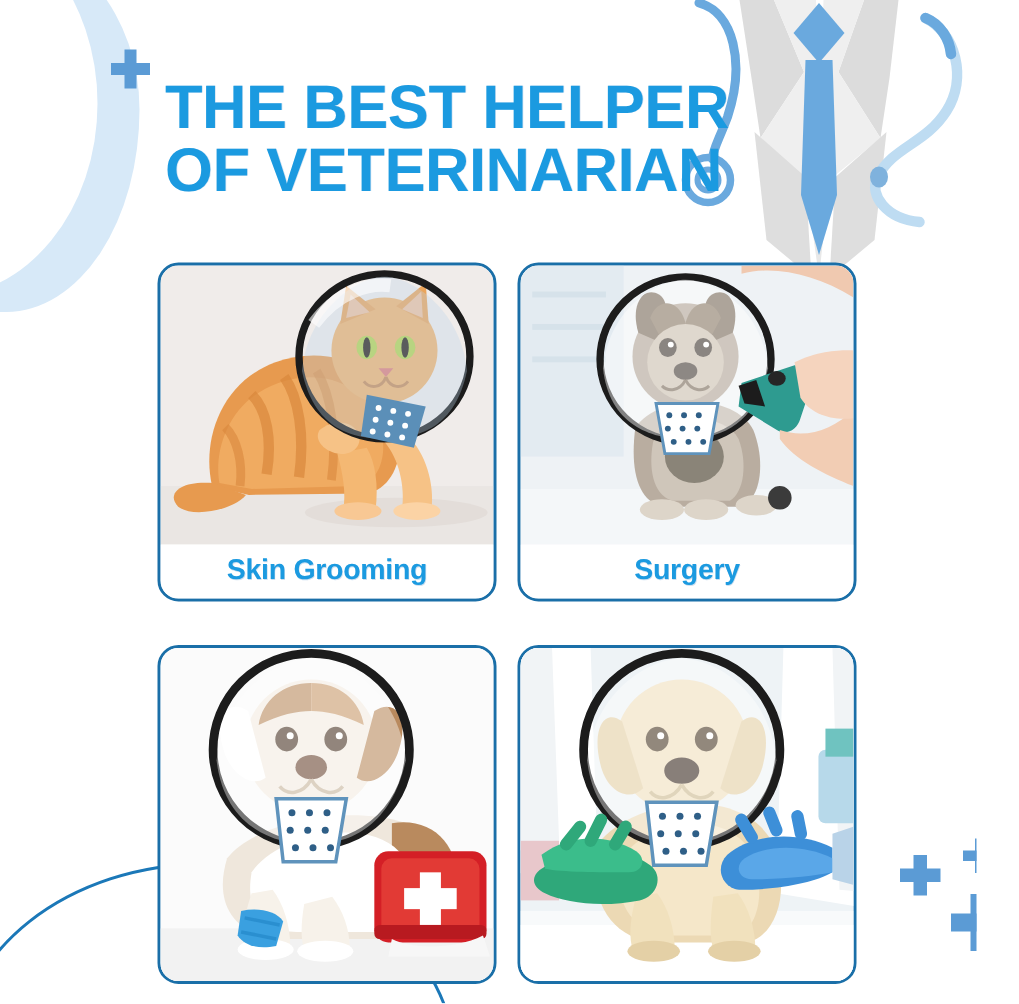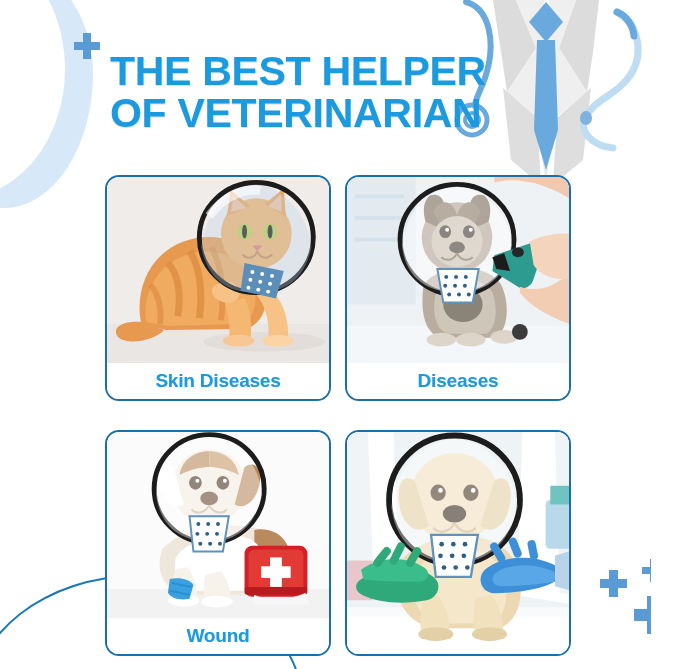--- a/index.html
+++ b/index.html
@@ -239,21 +239,21 @@
               <circle cx="168" cy="101" r="2"></circle>
             <circle cx="146" cy="105" r="2"></circle>
               <circle cx="156" cy="107" r="2"></circle>
               <circle cx="166" cy="109" r="2"></circle>
             <circle cx="144" cy="113" r="2"></circle>
               <circle cx="154" cy="115" r="2"></circle>
               <circle cx="164" cy="117" r="2"></circle>
           </g>
         </svg>
       </div>
-      <div class="card-label">Skin Diseases</div>
+      <div class="card-label">Skin Grooming</div>
     </div>
 
     <div class="card">
       <div class="card-photo">
         <svg class="photo-svg" viewBox="0 0 226 190" preserveAspectRatio="xMidYMid slice">
           <rect width="226" height="190" fill="#eef2f5"></rect>
           <rect x="0" y="0" width="70" height="130" fill="#e3ebf1"></rect>
           <rect x="8" y="18" width="50" height="4" fill="#d6e2ea"></rect>
           <rect x="8" y="40" width="50" height="4" fill="#d6e2ea"></rect>
           <rect x="8" y="62" width="50" height="4" fill="#d6e2ea"></rect>
@@ -300,21 +300,21 @@
               <circle cx="124" cy="120" r="2"></circle>
           </g>
 
           <path d="M150 80 L186 68 C 194 66, 200 72, 198 80 L190 104 C 188 112, 180 116, 174 112 L148 96 Z" fill="#2e9b90"></path>
           <path d="M148 82 L160 78 L166 96 L152 94 Z" fill="#1c1c1c"></path>
           <path d="M176 112 C 194 118, 212 112, 226 98 L226 150 C 206 142, 186 132, 176 118 Z" fill="#f2cdb4"></path>
           <path d="M186 66 C 206 56, 226 58, 226 58 L226 104 C 210 106, 196 100, 190 90 Z" fill="#f5d4be"></path>
           <ellipse cx="174" cy="77" rx="6" ry="5" fill="#262626"></ellipse>
         </svg>
       </div>
-      <div class="card-label">Diseases</div>
+      <div class="card-label">Surgery</div>
     </div>
 
     <div class="card">
       <div class="card-photo">
         <svg class="photo-svg" viewBox="0 0 226 190" preserveAspectRatio="xMidYMid slice">
           <rect width="226" height="190" fill="#fbfbfb"></rect>
           <rect y="160" width="226" height="30" fill="#f2f2f2"></rect>
 
           <path d="M56 120 C 48 146, 60 164, 86 166 L170 166 C 186 160, 188 130, 176 112 C 158 86, 78 92, 56 120 Z" fill="#efe7dc"></path>
           <path d="M150 100 C 172 96, 190 112, 186 136 C 182 156, 166 164, 150 162 Z" fill="#b98a5e"></path>
@@ -359,21 +359,20 @@
           </g>
 
           <rect x="140" y="116" width="64" height="52" rx="8" fill="#d41f26"></rect>
           <rect x="144" y="120" width="56" height="44" rx="6" fill="#e23a35"></rect>
           <rect x="166" y="128" width="12" height="30" fill="#ffffff"></rect>
           <rect x="157" y="137" width="30" height="12" fill="#ffffff"></rect>
           <rect x="140" y="158" width="64" height="8" rx="3" fill="#b81a20"></rect>
           <path d="M150 166 C 162 172, 186 172, 202 164 L206 176 L148 176 Z" fill="#f7f7f7"></path>
         </svg>
       </div>
-      <div class="card-label">Wound</div>
     </div>
 
     <div class="card">
       <div class="card-photo">
         <svg class="photo-svg" viewBox="0 0 226 190" preserveAspectRatio="xMidYMid slice">
           <rect width="226" height="190" fill="#eef3f6"></rect>
           <rect y="150" width="226" height="40" fill="#f8fafb"></rect>
 
           <path d="M0 0 L58 0 L62 120 L0 132 Z" fill="#ffffff"></path>
           <path d="M0 0 L36 0 L40 110 L0 120 Z" fill="#f1f4f6"></path>

